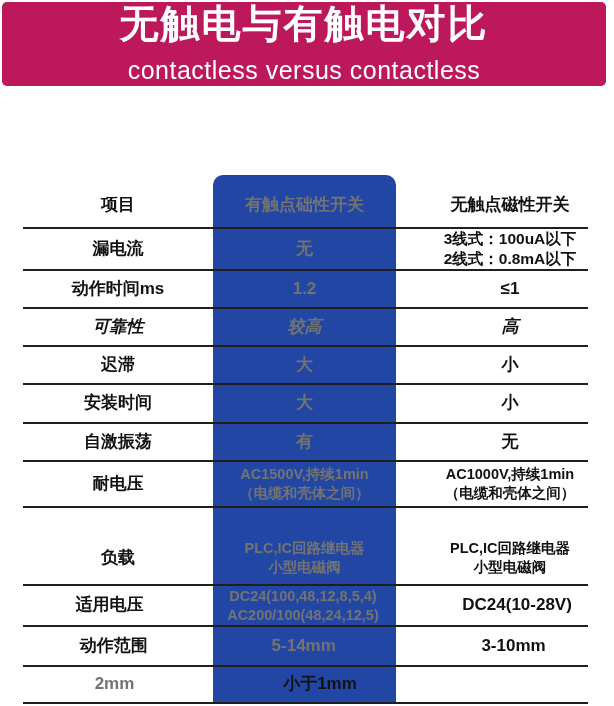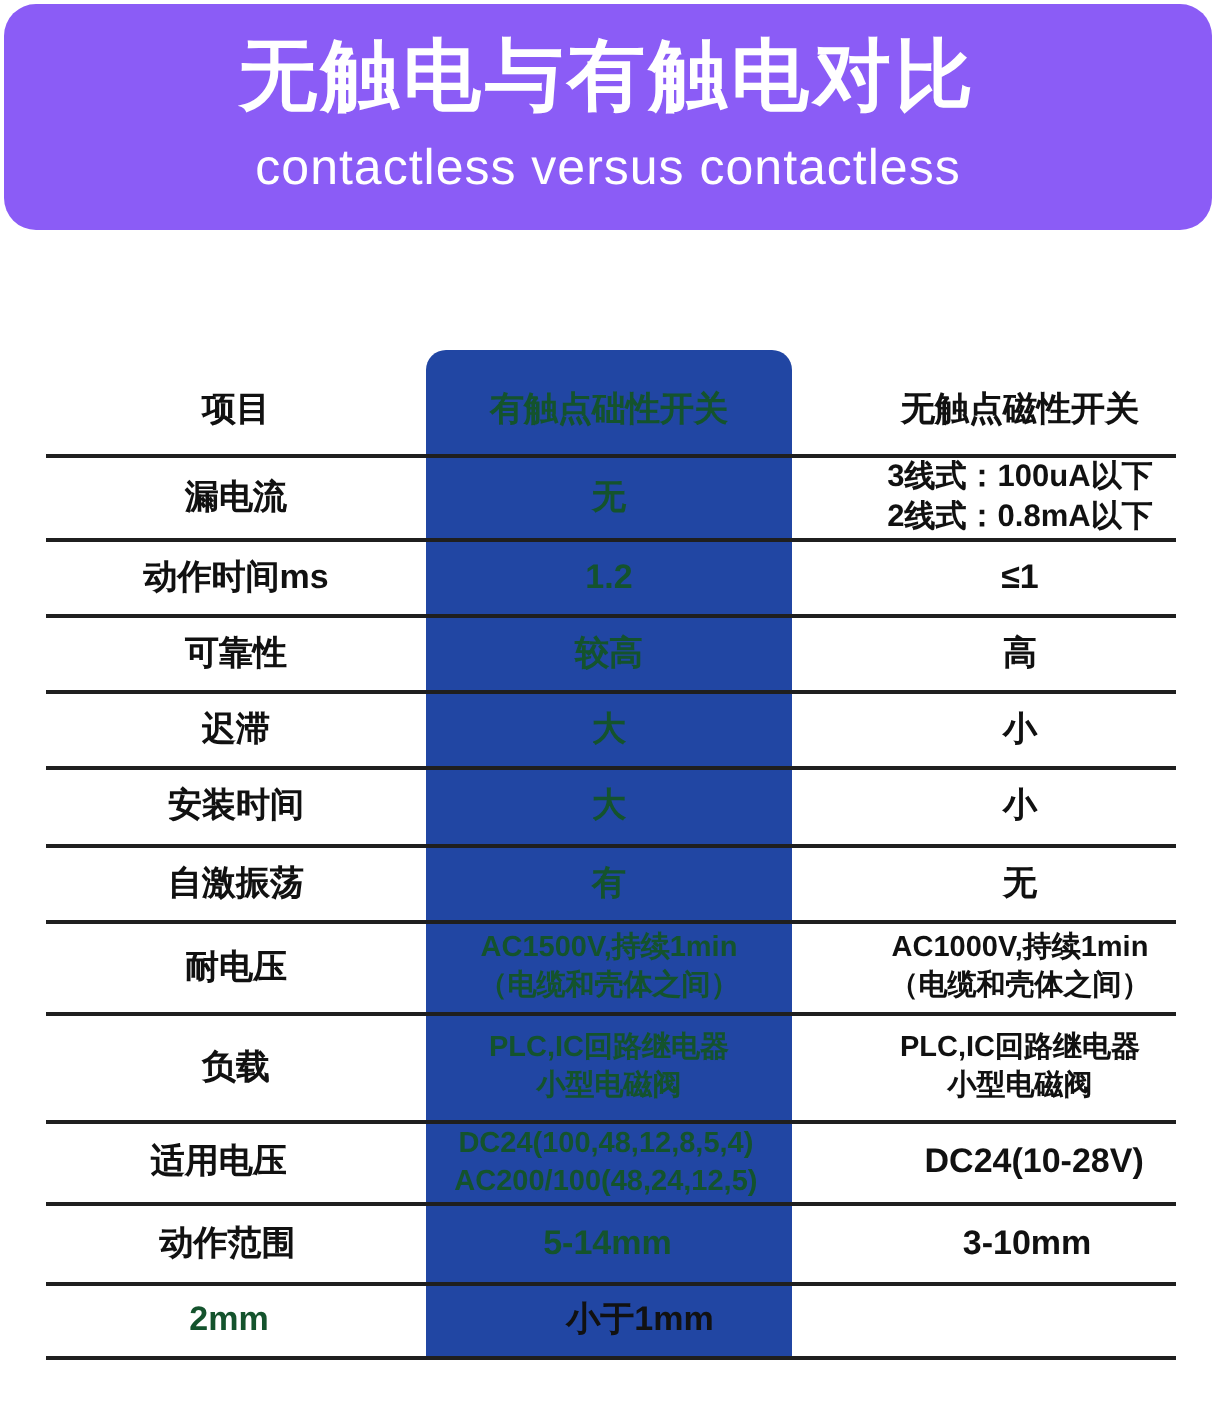--- a/index.html
+++ b/index.html
@@ -3,43 +3,43 @@
 <meta charset="utf-8">
 <style>
   html,body{margin:0;padding:0;}
   body{
     width:614px;height:706px;position:relative;background:#ffffff;
     font-family:"Liberation Sans","DejaVu Sans",sans-serif;color:#111111;
     overflow:hidden;
   }
   
   .banner{
-    position:absolute;top:2px;left:2px;width:604px;height:113px;
-    background:#8b5cf6;border-radius:16px;color:#ffffff;
+    position:absolute;top:2px;left:2px;width:604px;height:84px;
+    background:#be185d;border-radius:5px;color:#ffffff;
     display:flex;flex-direction:column;align-items:center;justify-content:center;
   }
   .banner-title{font-size:39px;font-weight:800;letter-spacing:2px;line-height:1.1;}
   .banner-subtitle{font-size:25px;font-weight:400;letter-spacing:0.5px;margin-top:10px;}
   
   .table{position:absolute;left:23px;top:183px;width:565px;}
   .bluecol{
     position:absolute;left:190px;top:-8px;width:183px;height:calc(100% + 8px);
     background:#2146a3;border-radius:10px 10px 0 0;z-index:0;
   }
   .trow{
     position:relative;z-index:1;display:flex;box-sizing:border-box;
     border-bottom:2px solid #1f1f1f;
   }
   .cell{
     display:flex;align-items:center;justify-content:center;text-align:center;
     box-sizing:border-box;white-space:pre-line;
     font-size:17px;font-weight:700;line-height:1.2;
   }
   .c1{width:190px;}
-  .c2{width:183px;color:#14532d;}
+  .c2{width:183px;color:#737373;}
   .c3{width:192px;color:#111111;padding-left:36px;}
   .small{font-size:14.5px;line-height:1.3;font-weight:700;}
   .leak{font-size:15.5px;line-height:1.32;text-align:right;}
   sup.sp{font-size:11px;font-weight:700;line-height:0;vertical-align:6px;}
 </style>
 </head>
 <body>
 
 <div class="banner">
   <div class="banner-title">无触电与有触电对比</div>
@@ -61,21 +61,21 @@
     <div class="cell c3 leak">3线式：100uA以下
 2线式：0.8mA以下</div>
   </div>
 
   <div class="trow" style="height:38px;">
     <div class="cell c1">动作时间ms</div>
     <div class="cell c2">1.2</div>
     <div class="cell c3">≤1</div>
   </div>
 
-  <div class="trow" style="height:38px;">
+  <div class="trow" style="height:38px;font-style:italic;">
     <div class="cell c1">可靠性</div>
     <div class="cell c2">较高</div>
     <div class="cell c3">高</div>
   </div>
 
   <div class="trow" style="height:38px;">
     <div class="cell c1">迟滞</div>
     <div class="cell c2">大</div>
     <div class="cell c3">小</div>
   </div>
@@ -94,21 +94,21 @@
 
 
   <div class="trow" style="height:46px;">
     <div class="cell c1">耐电压</div>
     <div class="cell c2 small">AC1500V,持续1min
 （电缆和壳体之间）</div>
     <div class="cell c3 small">AC1000V,持续1min
 （电缆和壳体之间）</div>
   </div>
 
-  <div class="trow" style="height:54px;">
+  <div class="trow" style="height:54px;margin-top:24px;">
     <div class="cell c1">负载</div>
     <div class="cell c2 small">PLC,IC回路继电器
 小型电磁阀</div>
     <div class="cell c3 small">PLC,IC回路继电器
 小型电磁阀</div>
   </div>
 
   <div class="trow" style="height:41px;gap:24px;">
     <div class="cell c1">适用电压</div>
     <div class="cell c2 small">DC24(100,48,12,8,5,4)

